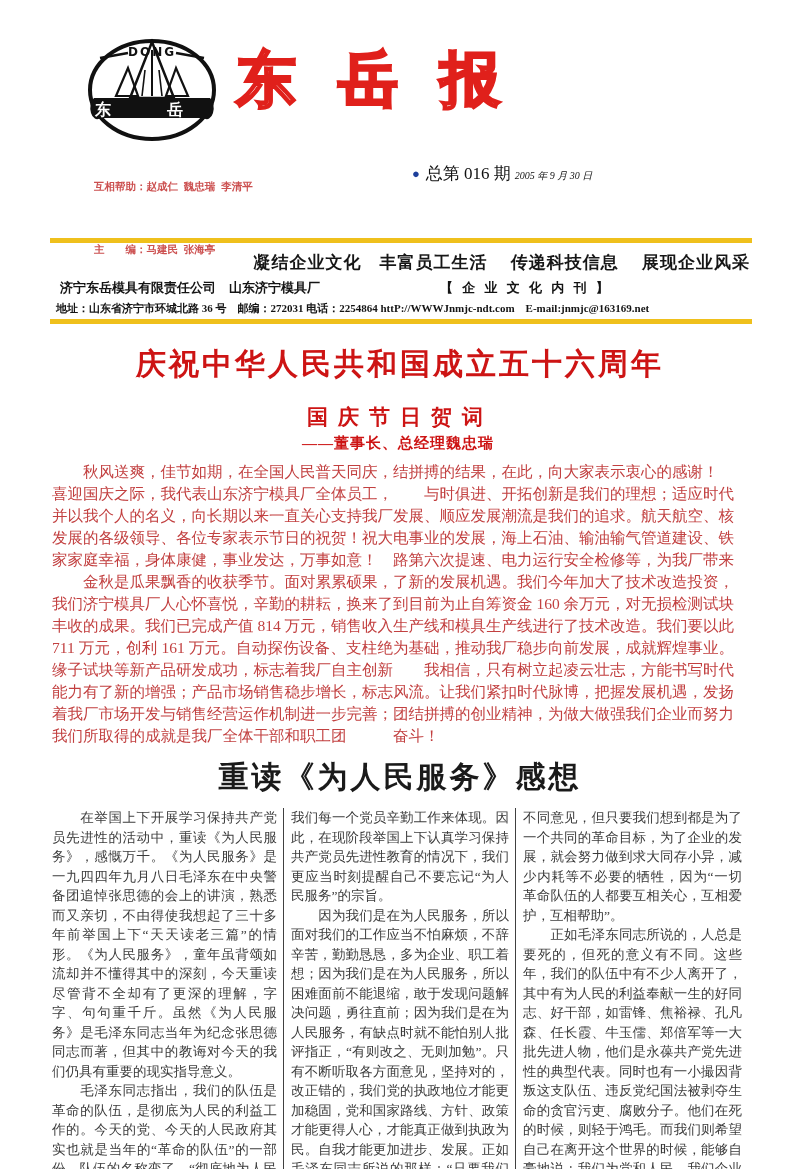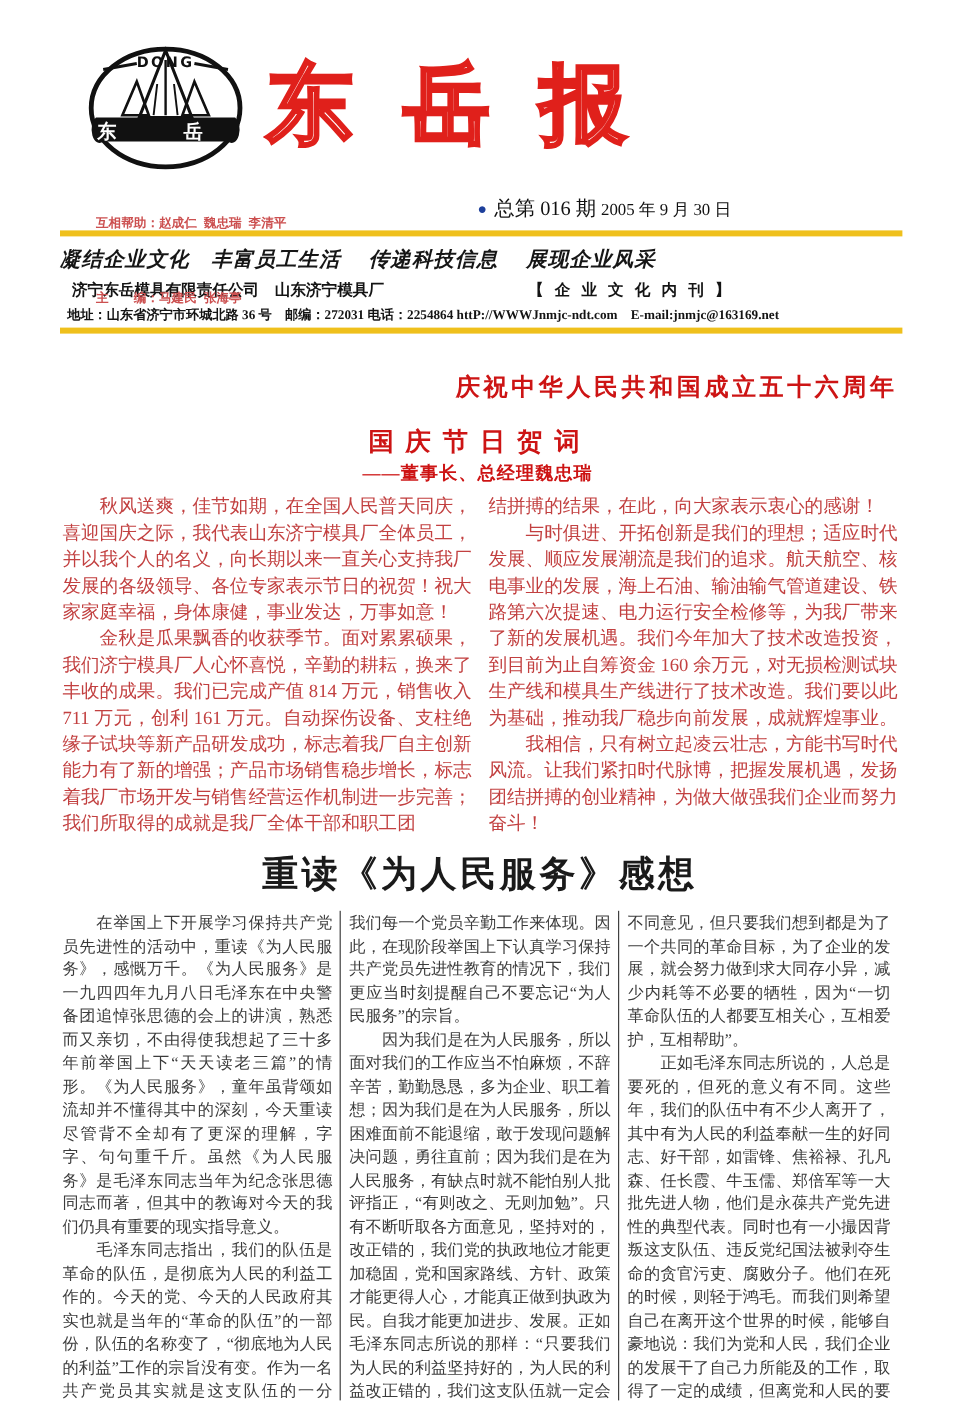--- a/index.html
+++ b/index.html
@@ -4,71 +4,71 @@
 <style>
   * { margin:0; padding:0; box-sizing:border-box; }
   html,body { background:#ffffff; }
   body {
     width:800px; height:1169px; position:relative; overflow:hidden;
     font-family:"Liberation Serif", serif; color:#3f3f3f;
   }
   .page { position:absolute; inset:0; }
 
   
-  .masthead { position:relative; height:192px; }
+  .masthead { position:relative; height:238px;margin-left:14px; }
   .logo { position:absolute; left:72px; top:36px; }
   .paper-title {
     position:absolute; left:222px; top:40px;
     font-family:Liberation Mono, monospace;
-    font-size:72px; font-weight:900; letter-spacing:42px; white-space:nowrap;
+    font-size:60px; font-weight:900; letter-spacing:42px; white-space:nowrap;
     color:#ffffff; -webkit-text-stroke:2.5px #e0201b;
     text-shadow:0 0 1px #e0201b;
   }
   .editors {
     position:absolute; left:80px; top:134px;
     color:#cc5050; font-size:10.5px; line-height:21px; font-weight:bold;
     font-family:"Liberation Sans", sans-serif; white-space:pre;
   }
   .issue-line { position:absolute; left:398px; top:162px; white-space:nowrap; }
   .issue-bullet { color:#1d3f9b; font-size:13px; vertical-align:1px; }
   .issue-no { font-size:17px; color:#111; margin-left:6px; }
-  .issue-date { font-size:14px; color:#111; margin-left:4px; }
+  .issue-date { font-size:10px; color:#111; margin-left:4px;font-style:italic; }
 
   .goldbar { position:relative; margin:0 48px 0 50px; height:5px; background:#efc01c; }
   .goldbar2 { margin-top:3px; }
 
   .slogans {
-    margin:8px 50px 0 50px; text-align:left;
-    font-size:17px; font-weight:bold; font-style:italic; color:#161616;
+    margin:8px 50px 0 50px; text-align:right;
+    font-size:17px; font-weight:bold; color:#161616;
     letter-spacing:1px; white-space:nowrap;
   }
   .company-row {
     margin:5px 56px 0 60px; display:flex; align-items:flex-start;
     font-size:13px; font-weight:bold; color:#141414; white-space:nowrap;
   }
   .pub-type { margin-left:120px; letter-spacing:3px; }
   .address {
     margin:4px 50px 0 56px; font-size:11px; font-weight:bold; color:#141414; white-space:nowrap;
   }
 
   
   .greeting { position:relative; margin:0 52px 0 52px; }
   .greet-title {
-    margin-top:31px; text-align:right; color:#cd1414; font-weight:900;
-    font-size:20px; letter-spacing:3px; font-family:"Liberation Serif", serif;
+    margin-top:20px; text-align:center; color:#cd1414; font-weight:900;
+    font-size:30px; letter-spacing:3px; font-family:"Liberation Serif", serif;
   }
   .greet-sub {
     margin-top:18px; text-align:center; color:#cd1414; font-weight:900;
     font-size:21px; letter-spacing:10px;
   }
   .greet-by {
     margin-top:3px; text-align:center; color:#cd1414; font-weight:bold;
     font-size:15px; padding-right:4px; letter-spacing:1px;
   }
-  .greet-cols { display:flex; gap:14px; margin-top:8px;font-family:Liberation Serif, serif; }
+  .greet-cols { display:flex; margin-top:8px;font-family:Liberation Serif, serif; }
   .greet-col { width:341px; }
   .greet-col p {
     color:#c24040; font-size:15.5px; line-height:22px; text-align:justify;
     font-weight:500;
   }
 
   
   .article { position:relative; margin:0 52px; }
   .headline {
     margin-top:10px; text-align:center; color:#1a1a1a; font-weight:900;

